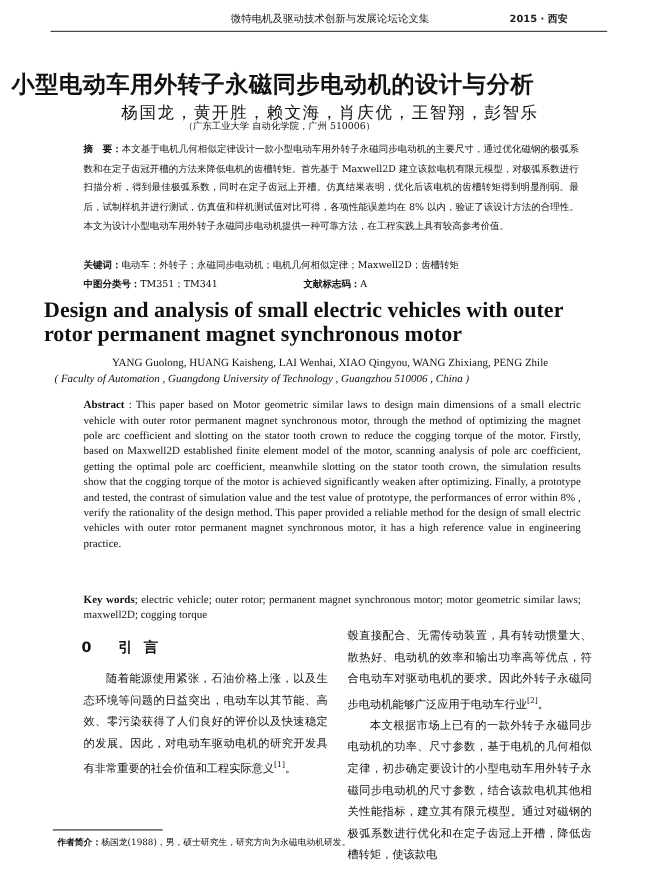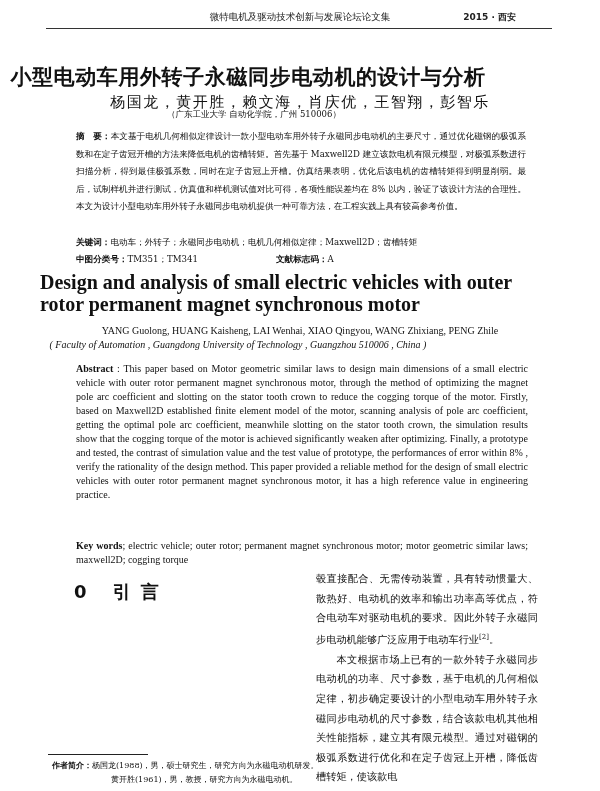--- a/index.html
+++ b/index.html
@@ -38,21 +38,21 @@
     left: 0; width: 600px; top: 325px; text-align: center; font-family: "Liberation Serif", serif; font-size: 10px;
   }
   .affil-en {
     left: 0; width: 476px; top: 339px; text-align: center; font-family: "Liberation Serif", serif; font-size: 10px; font-style: italic;
   }
   .en-block {
     left: 76px; width: 452px; font-family: "Liberation Serif", serif; font-size: 10px; line-height: 14px; text-align: justify;
   }
   .en-block .lbl { font-weight: bold; }
   .section-head {
-    left: 74px; top: 580px; font-family: "DejaVu Sans", sans-serif; font-weight: bold; font-size: 18px; letter-spacing: 10px;
+    left: 74px; top: 580px; font-family: "DejaVu Sans", sans-serif; font-weight: bold; font-size: 13px; letter-spacing: 10px;
   }
   .col {
     font-size: 10.2px; line-height: 19.6px; text-align: justify; width: 222px;
   }
   .col p { margin: 0; }
   .indent { text-indent: 2em; }
   .col-left { left: 76px; top: 608px; }
   .col-right { left: 316px; top: 569px; }
   sup { font-size: 7px; }
   .foot-rule { left: 48px; width: 100px; top: 754px; border-top: 1.5px solid #222; }
@@ -94,24 +94,24 @@
 
 <div class="abs en-block" style="top:539px;">
   <span class="lbl">Key words</span><span>; </span><span>electric vehicle; outer rotor; permanent magnet synchronous motor; motor geometric similar laws; maxwell2D; cogging torque</span>
 </div>
 
 <div class="abs section-head">
   <span>0</span>&nbsp;<span>引言</span>
 </div>
 
 <div class="abs col col-left">
+  <p class="indent"><span>随着能源使用紧张，石油价格上涨，以及生态环境等问题的日益突出，电动车以其节能、高效、零污染获得了人们良好的评价以及快速稳定的发展。因此，对电动车驱动电机的研究开发具有非常重要的社会价值和工程实际意义</span><sup>[1]</sup>。</p>
 </div>
 
 <div class="abs col col-right">
   <p><span>毂直接配合、无需传动装置，具有转动惯量大、散热好、电动机的效率和输出功率高等优点，符合电动车对驱动电机的要求。因此外转子永磁同步电动机能够广泛应用于电动车行业</span><sup>[2]</sup>。</p>
   <p class="indent">本文根据市场上已有的一款外转子永磁同步电动机的功率、尺寸参数，基于电机的几何相似定律，初步确定要设计的小型电动车用外转子永磁同步电动机的尺寸参数，结合该款电机其他相关性能指标，建立其有限元模型。通过对磁钢的极弧系数进行优化和在定子齿冠上开槽，降低齿槽转矩，使该款电</p>
 </div>
 
 <div class="abs foot-rule"></div>
 <div class="abs footnote">
   <div><span class="lbl">作者简介：</span><span>杨国龙(1988)，男，硕士研究生，研究方向为永磁电动机研发。</span></div>
-  <div class="line2">黄开胜(1961)，男，教授，研究方向为永磁电动机。</div>
 </div>
 
 </body></html>

